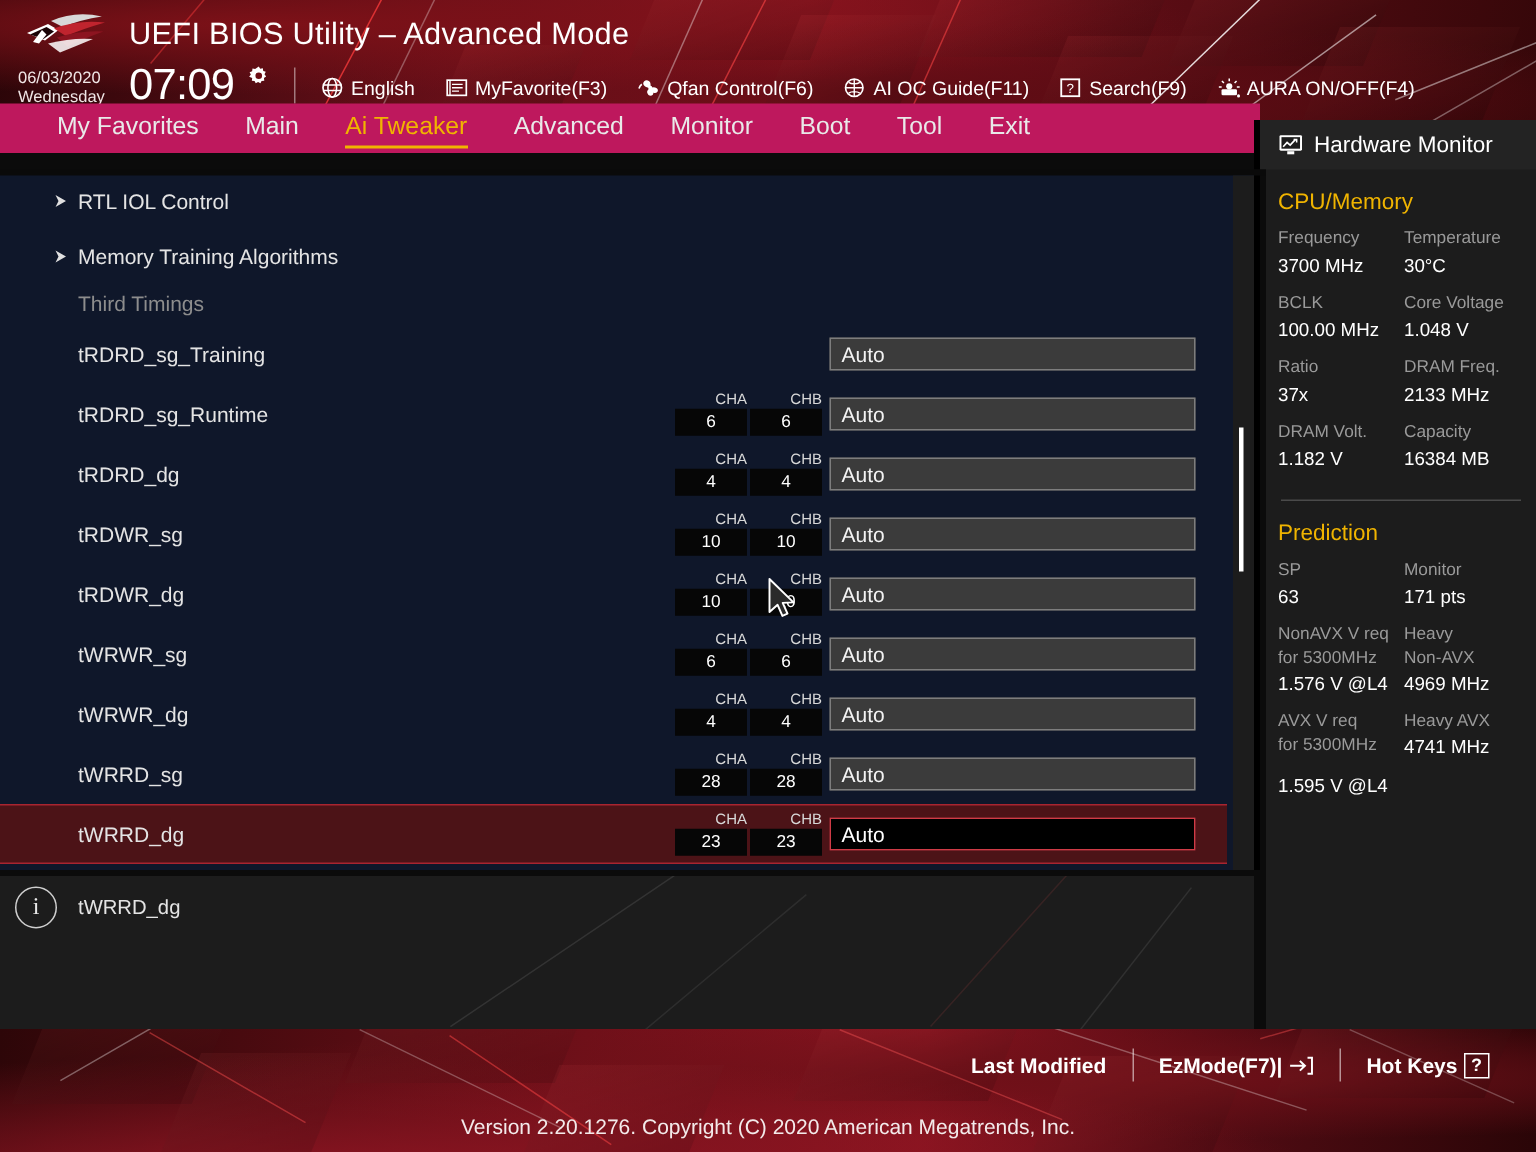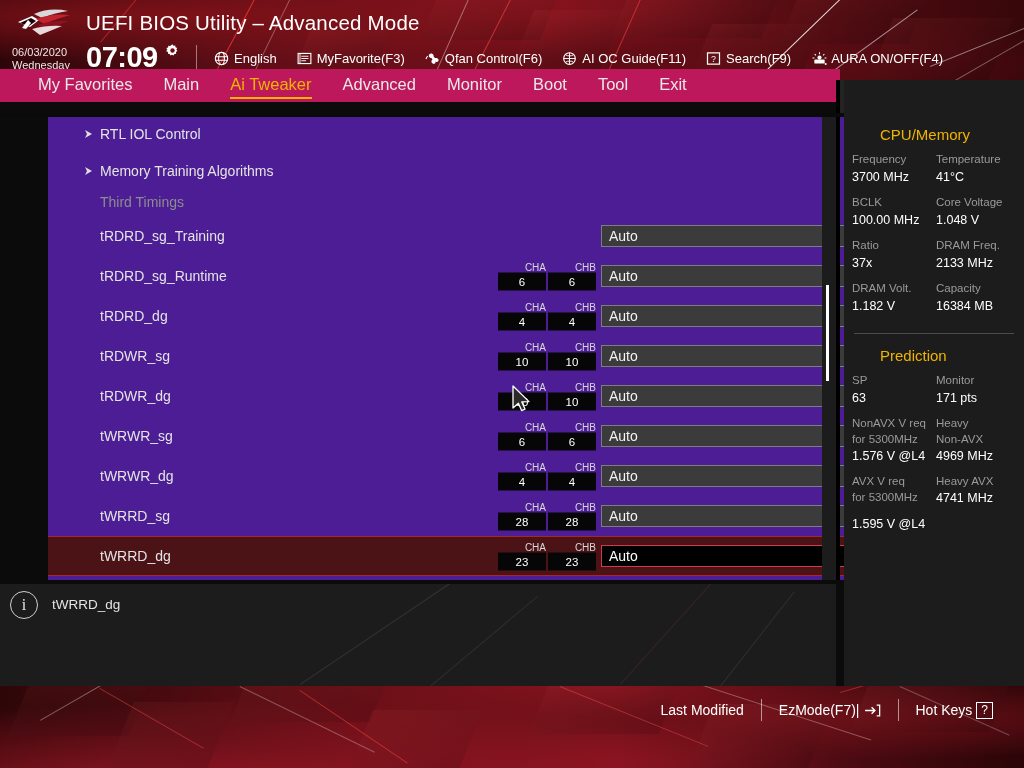--- a/index.html
+++ b/index.html
@@ -38,21 +38,21 @@
     position: absolute; left: 86px; top: 11px;
     font-size: 20.5px; color: #fff; letter-spacing: .2px; white-space: nowrap;
   }
 
   .clock-date {
     position: absolute; left: 12px; top: 46px;
     font-size: 11px; color: #f0e6e6; line-height: 12.5px; white-space: nowrap;
   }
   .clock-time {
     position: absolute; left: 86px; top: 41px;
-    font-size: 29px; color: #ffffff; letter-spacing: -0.5px; white-space: nowrap; font-weight: bold;
+    font-size: 29px; color: #ffffff; letter-spacing: -0.5px; white-space: nowrap;
   }
   .gear-ico {
     position: absolute; left: 166px; top: 44px; width: 13px; height: 13px;
   }
   .hdr-divider {
     position: absolute; left: 196px; top: 45px; width: 1px; height: 24px;
     background: rgba(255,255,255,.45);
   }
   .hdr-items {
     position: absolute; left: 214px; top: 46px; height: 24px;
@@ -78,21 +78,21 @@
   }
   .tab.active { color: #f0b400; }
   .tab.active:after {
     content: ""; position: absolute; left: 0; right: 0; bottom: -3px; height: 2px; background: #f0b400;
   }
   .navbar-strip { position: absolute; left:0; top: 113px; width: 1024px; height: 4px; background: #0a0a0a; }
 
   
   .main {
     position: absolute; left: 0; top: 117px; width: 836px; height: 463px;
-    background: #4c1d95; overflow: hidden; margin-left: 48px;
+    background: #0f172a; overflow: hidden;
   }
   .row {
     position: absolute; left: 0; width: 818px; height: 40px;
   }
   .row.sel {
     background: #4c1317;
     border-top: 1px solid #a82530;
     border-bottom: 1px solid #a82530;
   }
   .row-label {
@@ -151,21 +151,21 @@
     background: #1c1c1c;
   }
   .rp-head {
     position: absolute; left: 0; top: 0; width: 180px; height: 33px;
     display: flex; align-items: center; gap: 7px; padding-left: 8px;
     font-size: 15px; color: #ffffff; background: #232323;
   }
   .mon-ico { width: 17px; height: 15px; position: relative; display: inline-block; }
   .rp-body { position: absolute; left: 0; top: 33px; width: 180px; height: 573px; padding: 0 8px; }
   .rp-section {
-    font-size: 15px; color: #f0b400; margin-top: 13px; margin-bottom: 8px; margin-left: 28px;
+    font-size: 15px; color: #f0b400; margin-top: 13px; margin-bottom: 8px;
   }
   .rp-grid { display: grid; grid-template-columns: 84px 1fr; row-gap: 0; }
   .rp-k { font-size: 11.5px; color: #9a9a9a; line-height: 17px; white-space: nowrap; }
   .rp-v { font-size: 12.5px; color: #ffffff; line-height: 18px; margin-bottom: 8px; white-space: nowrap; }
   .rp-hr { height: 1px; background: #4a4a4a; margin: 10px 2px 0 2px; }
   .rp-blk { margin-bottom: 0px; }
   .rp-k2 { font-size: 11.5px; color: #9a9a9a; line-height: 16px; white-space: nowrap; }
 
   
   .footer {
@@ -179,21 +179,21 @@
   .ftr-blocks { position: absolute; inset: 0; opacity: .4; }
   .ftr-blocks i {
     position: absolute; display: block;
     background: linear-gradient(160deg, rgba(255,100,100,.18), rgba(0,0,0,.3));
     transform: skewX(-22deg);
   }
   .ftr-streaks { position: absolute; inset: 0; }
   .ftr-streaks i { position: absolute; display: block; height: 1px; transform-origin: 0 0; }
   .ftr-actions {
     position: absolute; right: 14px; top: 12px; height: 24px;
-    display: flex; align-items: center; gap: 0; color: #fff; font-size: 14px; white-space: nowrap;
+    display: flex; align-items: center; gap: 0; color: #fff; font-size: 14px; white-space: nowrap; font-weight: bold;
   }
   .ftr-actions .item { padding: 0 17px; display: flex; align-items: center; gap: 4px; }
   .ftr-actions .vsep { width: 1px; height: 22px; background: rgba(255,255,255,.55); }
   .keybox {
     display: inline-block; border: 1.3px solid #fff; padding: 0 4px; font-size: 12px; line-height: 15px;
   }
   .ezicon { display: inline-block; width: 17px; height: 13px; position: relative; }
   .version {
     position: absolute; left: 0; right: 0; bottom: 9px; text-align: center;
     font-size: 14px; color: #f3eaea;
@@ -472,30 +472,42 @@
       <i style="left:300px;top:100px;width:180px;background:rgba(255,255,255,.10);transform:rotate(-34deg);"></i>
       <i style="left:430px;top:102px;width:140px;background:rgba(255,255,255,.08);transform:rotate(-40deg);"></i>
       <i style="left:620px;top:100px;width:150px;background:rgba(255,90,90,.12);transform:rotate(-48deg);"></i>
       <i style="left:720px;top:102px;width:120px;background:rgba(255,255,255,.09);transform:rotate(-52deg);"></i>
     </div>
     <div class="info-ico">i</div>
     <div class="info-text">tWRRD_dg</div>
   </div>
 
   <div class="rpanel">
+    <div class="rp-head">
+      <span class="mon-ico">
+        <svg viewBox="0 0 18 16" width="17" height="15">
+          <rect x="1" y="1.2" width="16" height="11" rx="1" fill="#ffffff"></rect>
+          <rect x="2.4" y="2.6" width="13.2" height="8.2" fill="#1c1c1c"></rect>
+          <path d="M3.6 9.4 L6.4 6.4 L8.6 8.2 L12.4 4.2" stroke="#ffffff" stroke-width="1.2" fill="none"></path>
+          <path d="M11 4.2h2.2v2.2" stroke="#ffffff" stroke-width="1.1" fill="none"></path>
+          <rect x="6.5" y="12.6" width="5" height="2.2" fill="#ffffff"></rect>
+        </svg>
+      </span>
+      <span>Hardware Monitor</span>
+    </div>
 
     <div class="rp-body">
 
       <div class="rp-section">CPU/Memory</div>
 
       <div class="rp-grid">
         <div class="rp-k">Frequency</div>
         <div class="rp-k">Temperature</div>
         <div class="rp-v">3700 MHz</div>
-        <div class="rp-v">41°C</div>
+        <div class="rp-v">30°C</div>
 
         <div class="rp-k">BCLK</div>
         <div class="rp-k">Core Voltage</div>
         <div class="rp-v">100.00 MHz</div>
         <div class="rp-v">1.048 V</div>
 
         <div class="rp-k">Ratio</div>
         <div class="rp-k">DRAM Freq.</div>
         <div class="rp-v">37x</div>
         <div class="rp-v">2133 MHz</div>
@@ -574,19 +586,20 @@
           </svg>
         </span>
       </div>
       <div class="vsep"></div>
       <div class="item">
         <span>Hot Keys</span>
         <span class="keybox">?</span>
       </div>
     </div>
 
+    <div class="version">Version 2.20.1276. Copyright (C) 2020 American Megatrends, Inc.</div>
   </div>
 
   <svg class="cursor" viewBox="0 0 22 28">
     <path d="M2 1 L2 23 L7.4 18.2 L10.6 25.6 L14 24.1 L10.8 16.9 L18 16.6 Z" fill="#2a2a2a" stroke="#ffffff" stroke-width="1.3" stroke-linejoin="round"></path>
   </svg>
 
 </div>
 
 </body></html>

